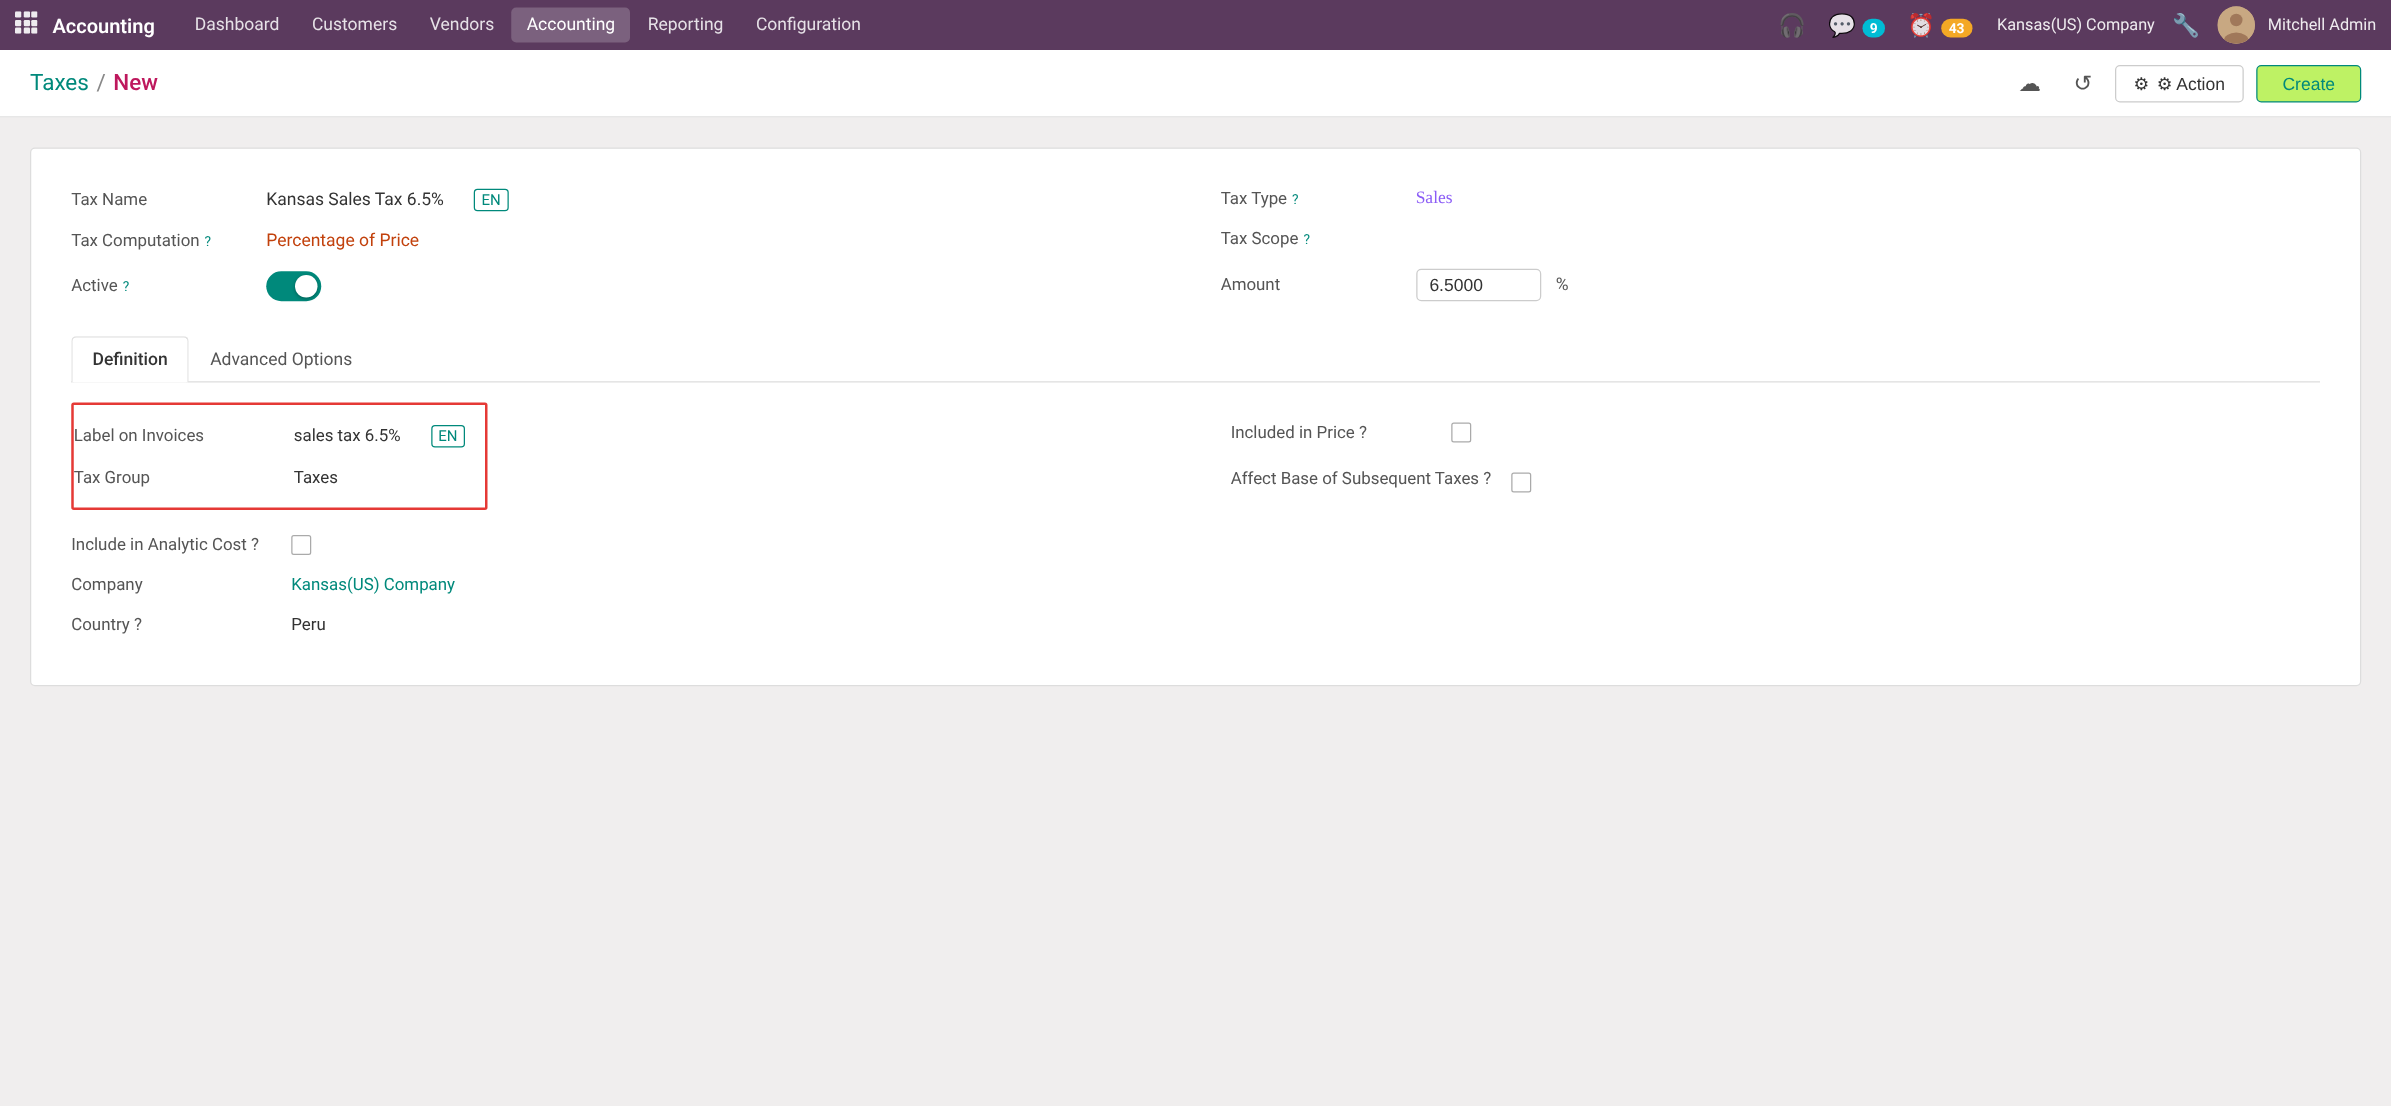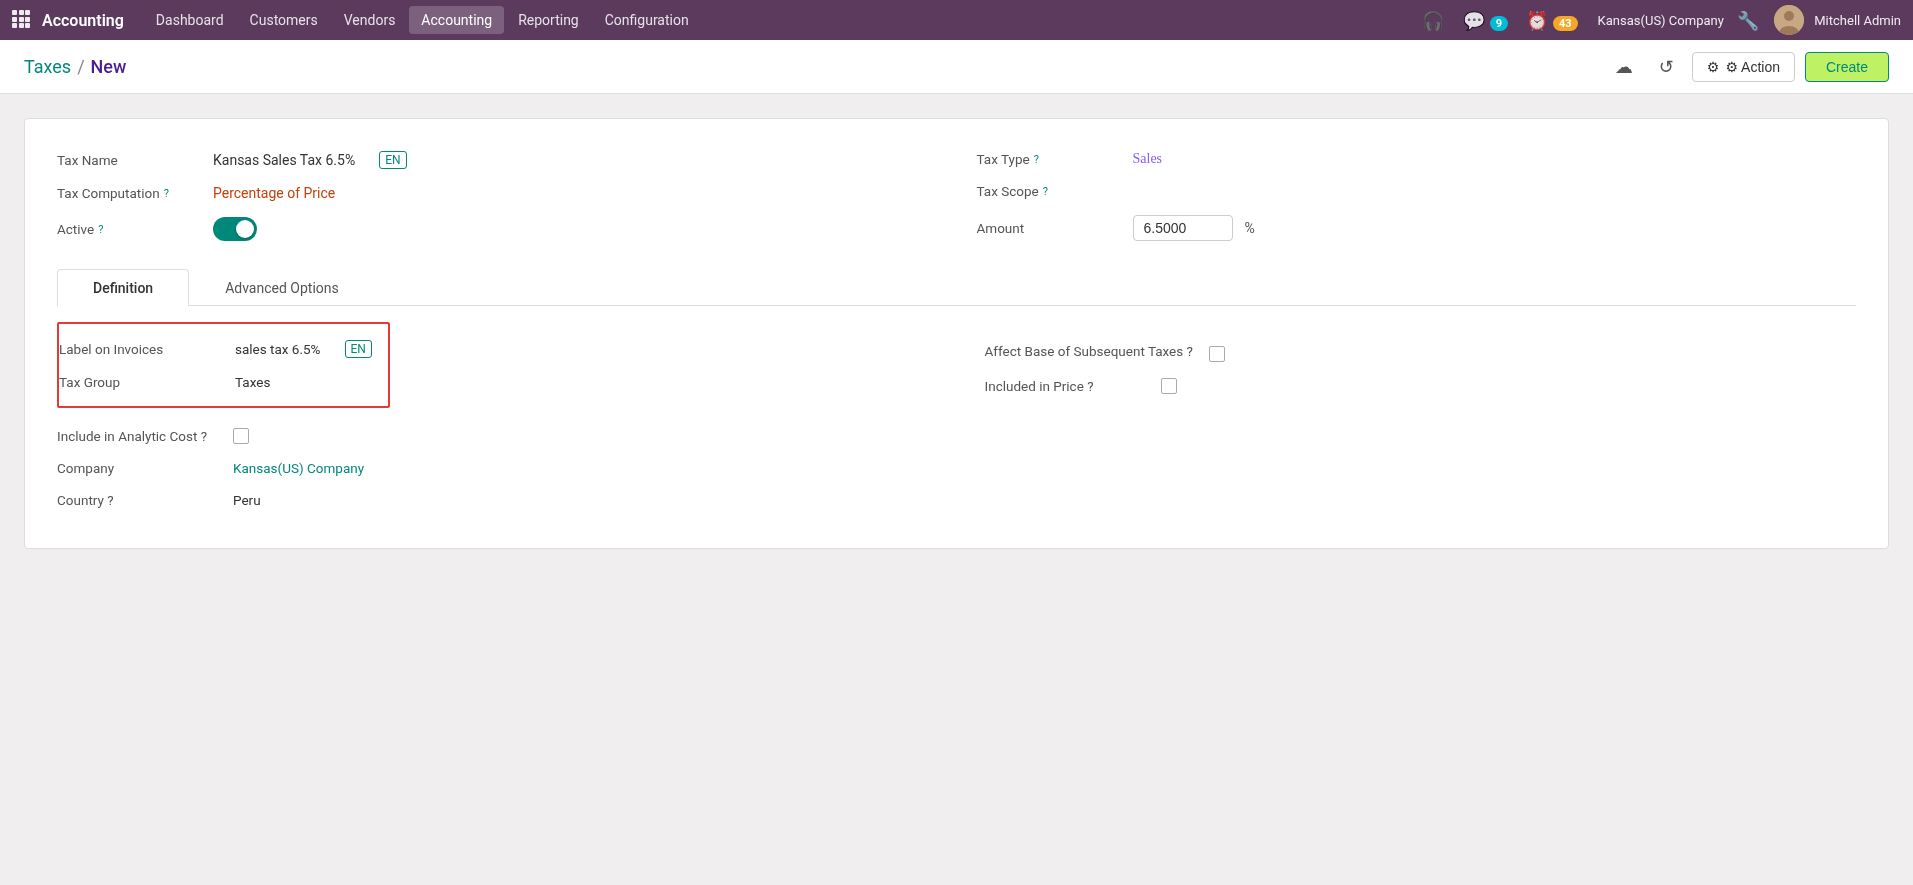--- a/index.html
+++ b/index.html
@@ -96,21 +96,21 @@
       color: #555;
       display: flex;
       align-items: center;
       gap: 6px;
     }
     .breadcrumb-link {
       color: #00897b;
       cursor: pointer;
     }
     .breadcrumb-sep { color: #888; }
-    .breadcrumb-current { color: #4c1d95; font-weight: 500; }
+    .breadcrumb-current { color: #be185d; font-weight: 500; }
     .subheader-actions {
       display: flex;
       align-items: center;
       gap: 10px;
     }
     .action-icon-btn {
       color: #555;
       cursor: pointer;
       font-size: 18px;
       padding: 4px 8px;
@@ -212,21 +212,21 @@
       box-shadow: 0 1px 3px rgba(0,0,0,0.3);
     }
 
     
     .tabs {
       display: flex;
       border-bottom: 1px solid #ddd;
       margin: 20px 0 0;
     }
     .tab {
-      padding: 10px 35px;
+      padding: 10px 16px;
       cursor: pointer;
       color: #555;
       font-size: 14px;
       border: 1px solid transparent;
       border-bottom: none;
       margin-bottom: -1px;
       border-radius: 4px 4px 0 0;
     }
     .tab.active {
       background: #fff;
@@ -449,31 +449,31 @@
           <div class="tab-form-row">
             <span class="tab-form-label">
               <span>Country</span>
               <span class="help">?</span>
             </span>
             <span class="tab-form-value">Peru</span>
           </div>
         </div>
 
         <div style="padding-top:8px;">
+          <div class="tab-form-row">
+            <span class="tab-form-label">
+              <span>Included in Price</span>
+              <span class="help">?</span>
+            </span>
+            <div class="checkbox"></div>
+          </div>
           <div class="tab-form-row" style="align-items:flex-start;padding-top:12px;">
             <span class="tab-form-label" style="line-height:1.4;">
               <span>Affect Base of Subsequent Taxes</span>
               <span class="help">?</span>
             </span>
             <div class="checkbox" style="margin-top:4px;"></div>
           </div>
-          <div class="tab-form-row">
-            <span class="tab-form-label">
-              <span>Included in Price</span>
-              <span class="help">?</span>
-            </span>
-            <div class="checkbox"></div>
-          </div>
         </div>
       </div>
     </div>
   </div>
 </div>
 
 </body></html>

